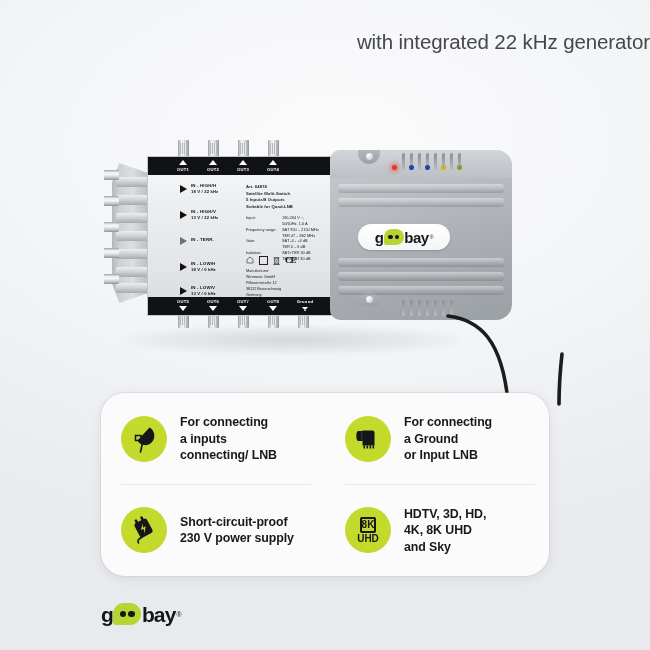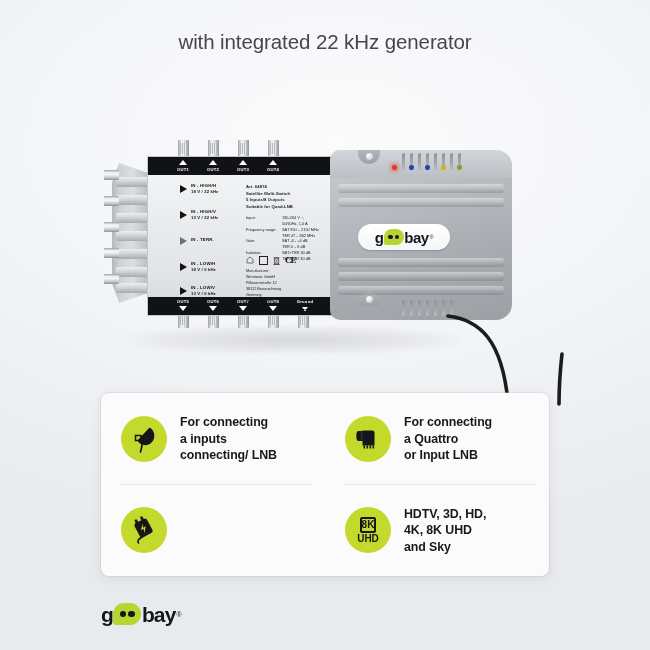--- a/index.html
+++ b/index.html
@@ -16,21 +16,21 @@
   }
 
   
   .header{position:absolute;left:0;top:24px;width:650px;text-align:center;}
   .title{
     font-size:30px;font-weight:bold;color:#17171a;letter-spacing:-0.4px;
     line-height:1.12;margin:0;
   }
   .sub1{
     font-size:20.5px;color:#45474b;font-weight:400;letter-spacing:-0.1px;
-    margin:6px 0 0 0;line-height:1.2;
+    margin:6px 0 0 0;line-height:1.2;text-align:right;
   }
   .sub2{
     font-size:20.5px;color:#45474b;font-weight:400;letter-spacing:-0.1px;
     margin:2px 0 0 0;line-height:1.2;
   }
 
   
   .product{position:absolute;left:0;top:138px;width:650px;height:245px;}
 
   .prod-shadow{
@@ -165,21 +165,21 @@
   .gb-bay{font-size:15px;font-weight:bold;color:#15161a;letter-spacing:-0.5px;line-height:1;}
   .gb-reg{font-size:5px;color:#15161a;vertical-align:super;margin-left:1px;}
 
   
   .cord{position:absolute;}
   .plug{position:absolute;left:495px;top:258px;width:60px;height:60px;}
 
   
   .fcard{
     position:absolute;left:101px;top:393px;width:448px;height:183px;
-    background:#fbfbfc;border-radius:8px;
+    background:#fbfbfc;border-radius:24px;
     box-shadow:0 2px 10px rgba(120,125,135,.16), 0 0 0 1px rgba(200,204,210,.35);
   }
   .fgrid{display:grid;grid-template-columns:1fr 1fr;height:100%;}
   .fcol{display:flex;flex-direction:column;}
   .fcell{
     flex:1;display:flex;align-items:center;gap:13px;padding:0 8px 0 20px;
     position:relative;
   }
   .fcol .fcell:first-child::after{
     content:"";position:absolute;left:20px;right:14px;bottom:0;height:1px;
@@ -458,20 +458,24 @@
           <div class="fico">
             <svg width="30" height="30" viewBox="0 0 30 30">
               <g transform="rotate(-28 15 14)">
                 <rect x="8" y="5" width="14" height="16" rx="2.6" fill="#15161a"></rect>
                 <rect x="10.5" y="1.5" width="2.6" height="4.5" rx="1.2" fill="#15161a"></rect>
                 <rect x="16.9" y="1.5" width="2.6" height="4.5" rx="1.2" fill="#15161a"></rect>
                 <path d="M16.2 8.5 l-4.4 5.2 h3 l-1.6 4.4 l4.6 -5.6 h-3.1 z" fill="#c3d92b"></path>
               </g>
               <path d="M13 22 C9 24.5, 8 26, 9.5 28" stroke="#15161a" stroke-width="1.6" fill="none" stroke-linecap="round"></path>
             </svg>
+          </div>
+          <div class="ftext">
+            <div>Short-circuit-proof</div>
+            <div>230 V power supply</div>
           </div>
         </div>
       </div>
 
       <div class="fcol">
         <div class="fcell">
           <div class="fico">
             <svg width="30" height="30" viewBox="0 0 30 30">
               <ellipse cx="5.5" cy="12" rx="2.2" ry="5" fill="#15161a"></ellipse>
               <rect x="5.5" y="7" width="4" height="10" fill="#15161a"></rect>
@@ -480,21 +484,21 @@
               <g fill="#15161a">
                 <rect x="10.5" y="21.5" width="1.6" height="3"></rect>
                 <rect x="13.5" y="21.5" width="1.6" height="3"></rect>
                 <rect x="16.5" y="21.5" width="1.6" height="3"></rect>
                 <rect x="19.5" y="21.5" width="1.6" height="3"></rect>
               </g>
             </svg>
           </div>
           <div class="ftext">
             <div>For connecting</div>
-            <div>a Quattro</div>
+            <div>a Ground</div>
             <div>or Input LNB</div>
           </div>
         </div>
 
         <div class="fcell">
           <div class="fico">
             <div class="uhd">
               <div class="uhd-box">8K</div>
               <div class="uhd-t">UHD</div>
             </div>

